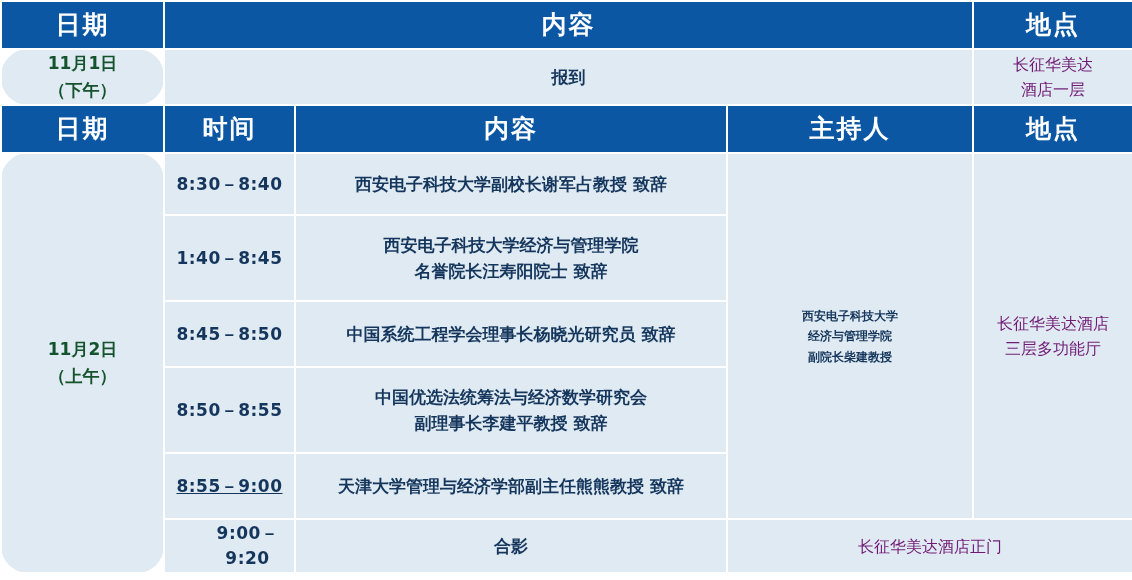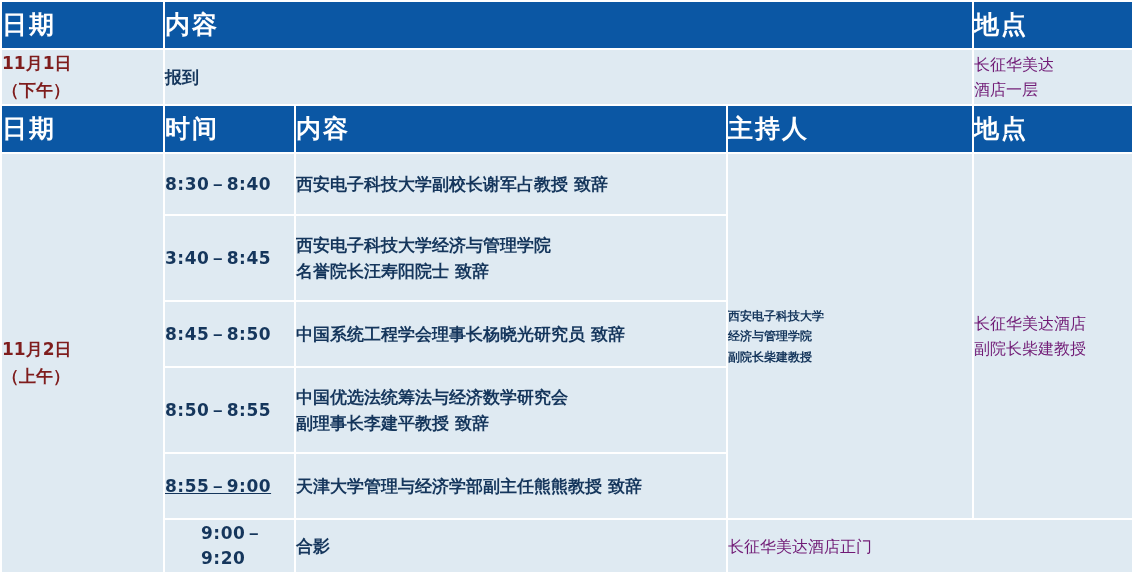--- a/index.html
+++ b/index.html
@@ -14,21 +14,21 @@
     overflow: hidden;
   }
   .schedule {
     width: 1132px;
     border-collapse: collapse;
     table-layout: fixed;
   }
   .schedule td, .schedule th {
     border: 2px solid #ffffff;
     padding: 0;
-    text-align: left;
+    text-align: center;
     vertical-align: middle;
   }
   
   .hdr {
     background: #0b57a4;
     color: #ffffff;
     font-size: 25px;
     font-weight: bold;
     letter-spacing: 2px;
     height: 46px;
@@ -43,22 +43,23 @@
   }
   .time {
     font-size: 17px;
     font-weight: bold;
     color: #15365c;
     letter-spacing: 0.5px;
   }
   .date {
     font-size: 17px;
     font-weight: bold;
-    color: #7f1d1d;
+    color: #14532d;
     line-height: 1.6;
+    border-radius: 27px;
   }
   .content-txt {
     font-size: 17px;
     font-weight: bold;
     color: #15365c;
     line-height: 1.55;
     padding: 6px 10px;
   }
   .host {
     font-size: 12px;
@@ -115,24 +116,24 @@
 
     <tr>
       <td class="cell date two-line" rowspan="6">11月2日
 （上午）</td>
       <td class="cell time" style="height:60px;margin-left:17px;">8:30－8:40</td>
       <td class="cell content-txt two-line">西安电子科技大学副校长谢军占教授 致辞</td>
       <td class="cell host two-line" rowspan="5">西安电子科技大学
 经济与管理学院
 副院长柴建教授</td>
       <td class="cell place two-line" rowspan="5">长征华美达酒店
-副院长柴建教授</td>
+三层多功能厅</td>
     </tr>
     <tr>
-      <td class="cell time" style="height:84px;">3:40－8:45</td>
+      <td class="cell time" style="height:84px;">1:40－8:45</td>
       <td class="cell content-txt two-line">西安电子科技大学经济与管理学院
 名誉院长汪寿阳院士 致辞</td>
     </tr>
     <tr>
       <td class="cell time" style="height:64px;">8:45－8:50</td>
       <td class="cell content-txt two-line">中国系统工程学会理事长杨晓光研究员 致辞</td>
     </tr>
     <tr>
       <td class="cell time" style="height:84px;">8:50－8:55</td>
       <td class="cell content-txt two-line">中国优选法统筹法与经济数学研究会

